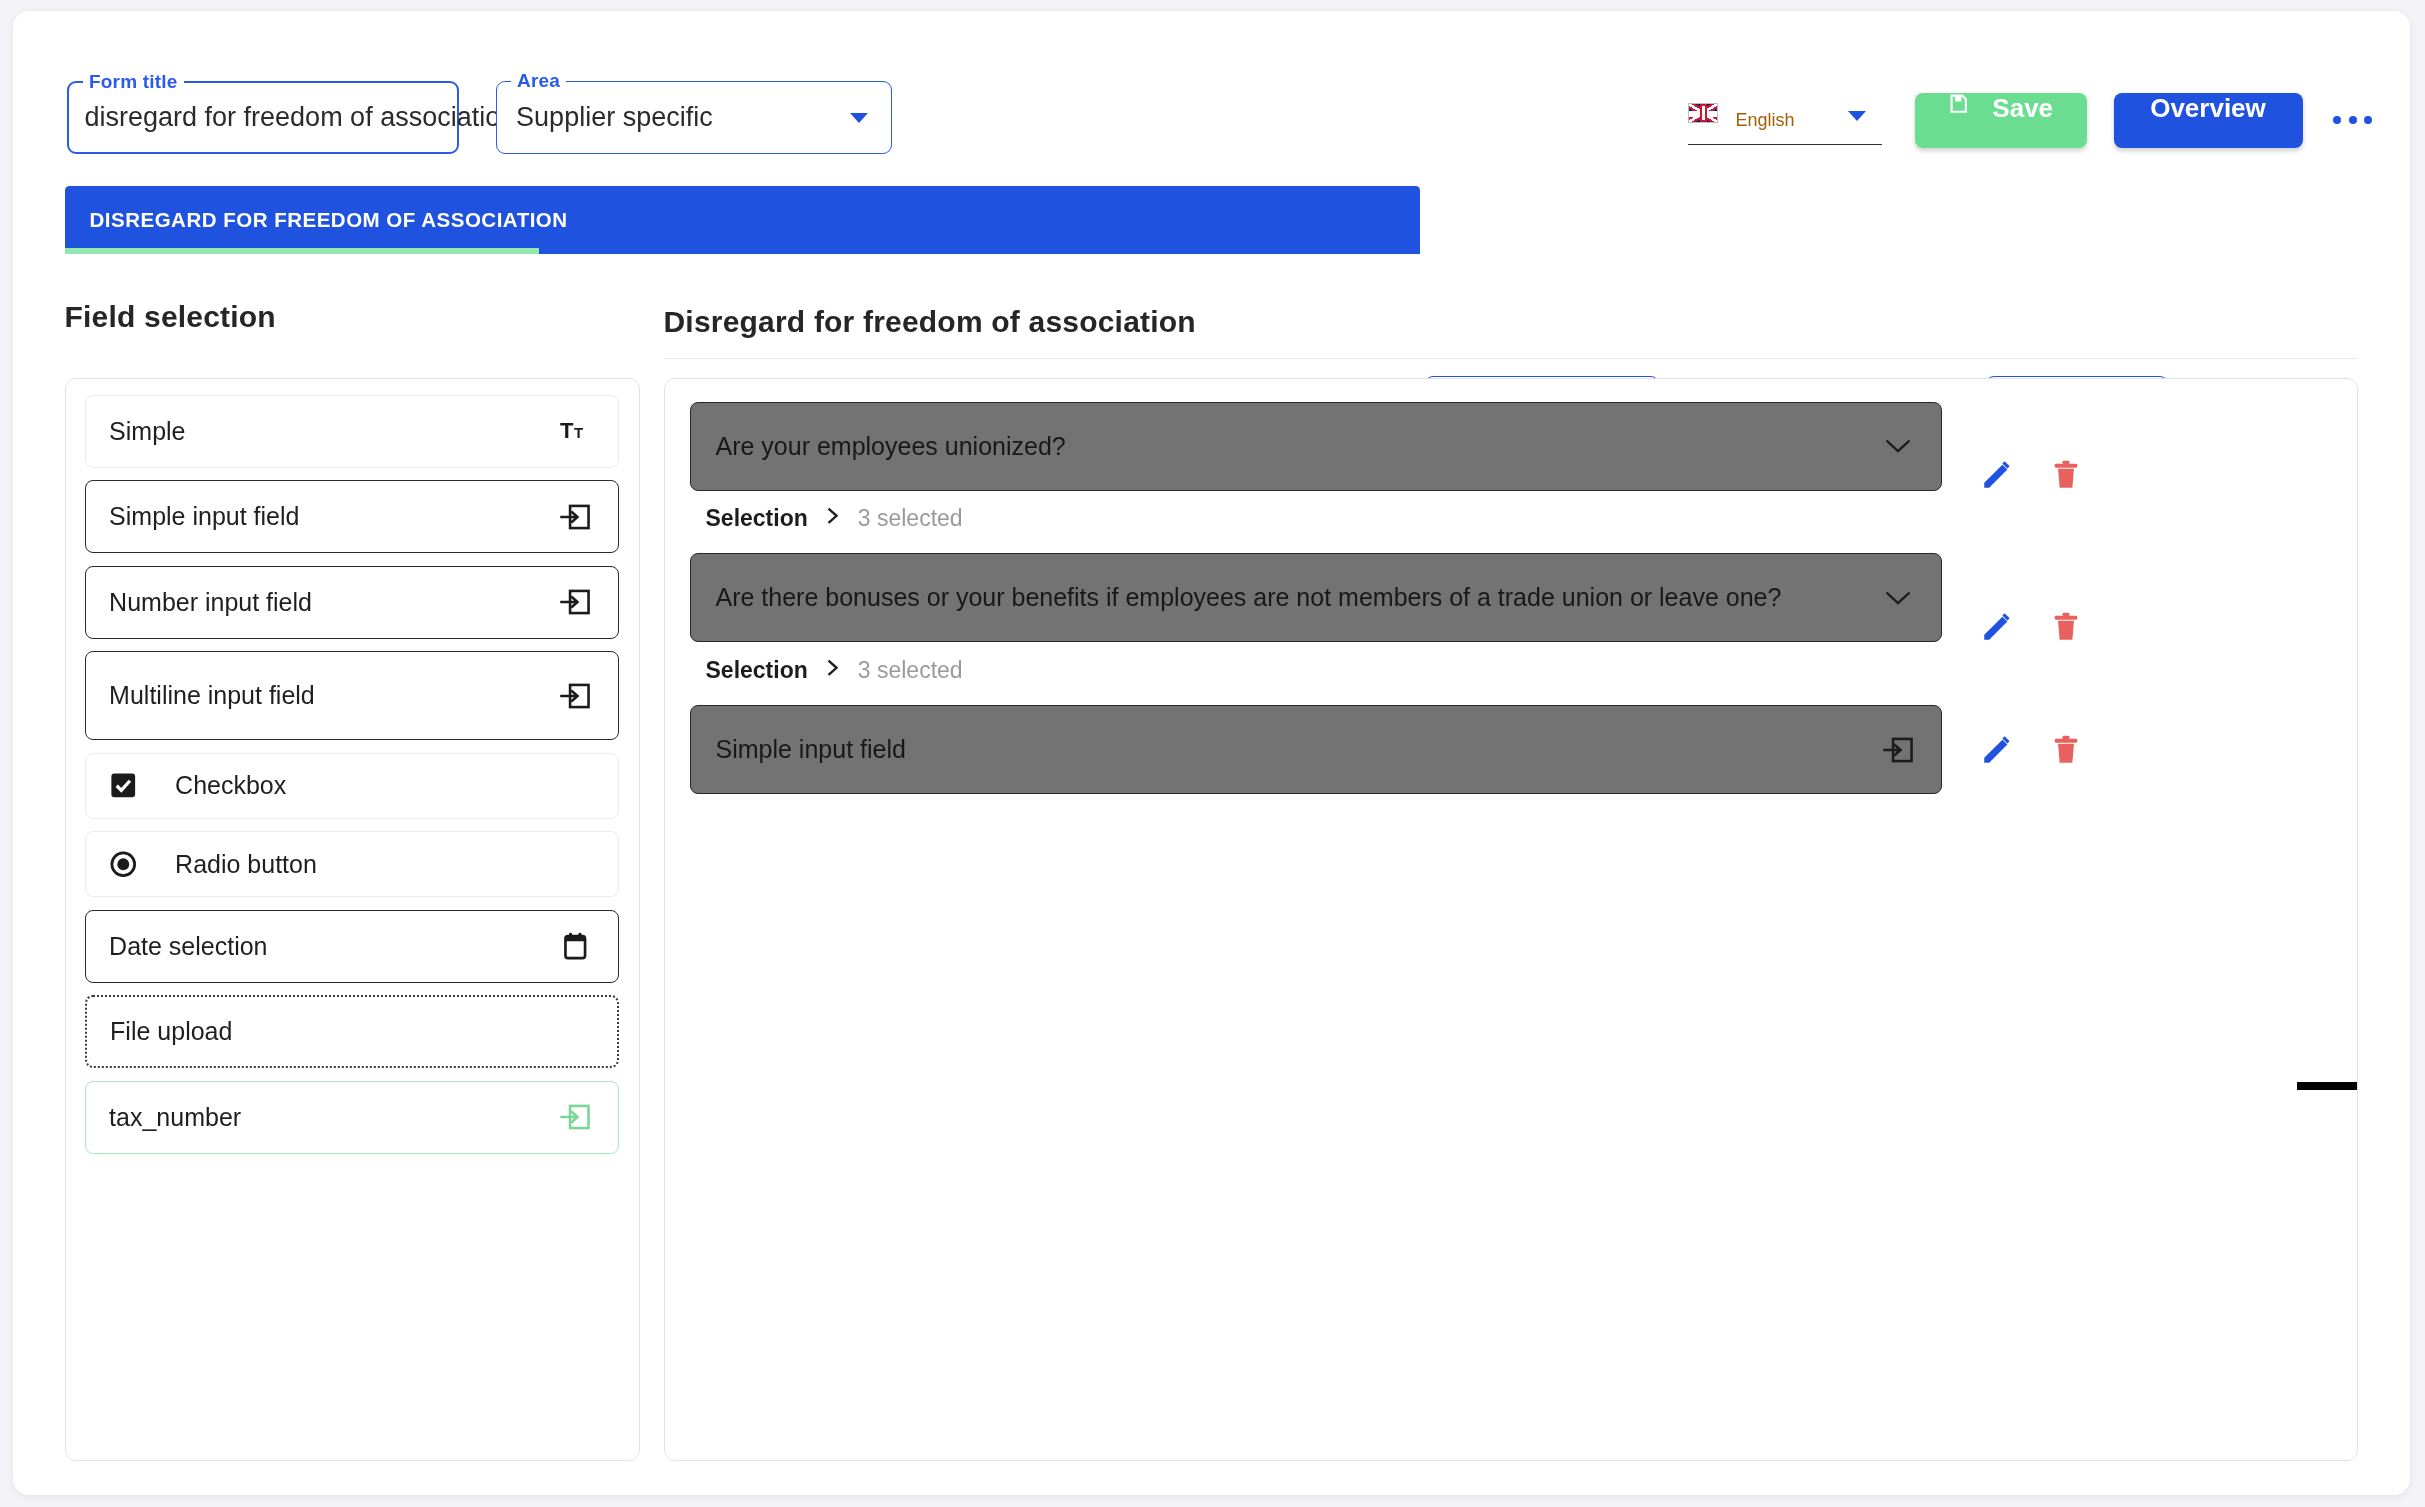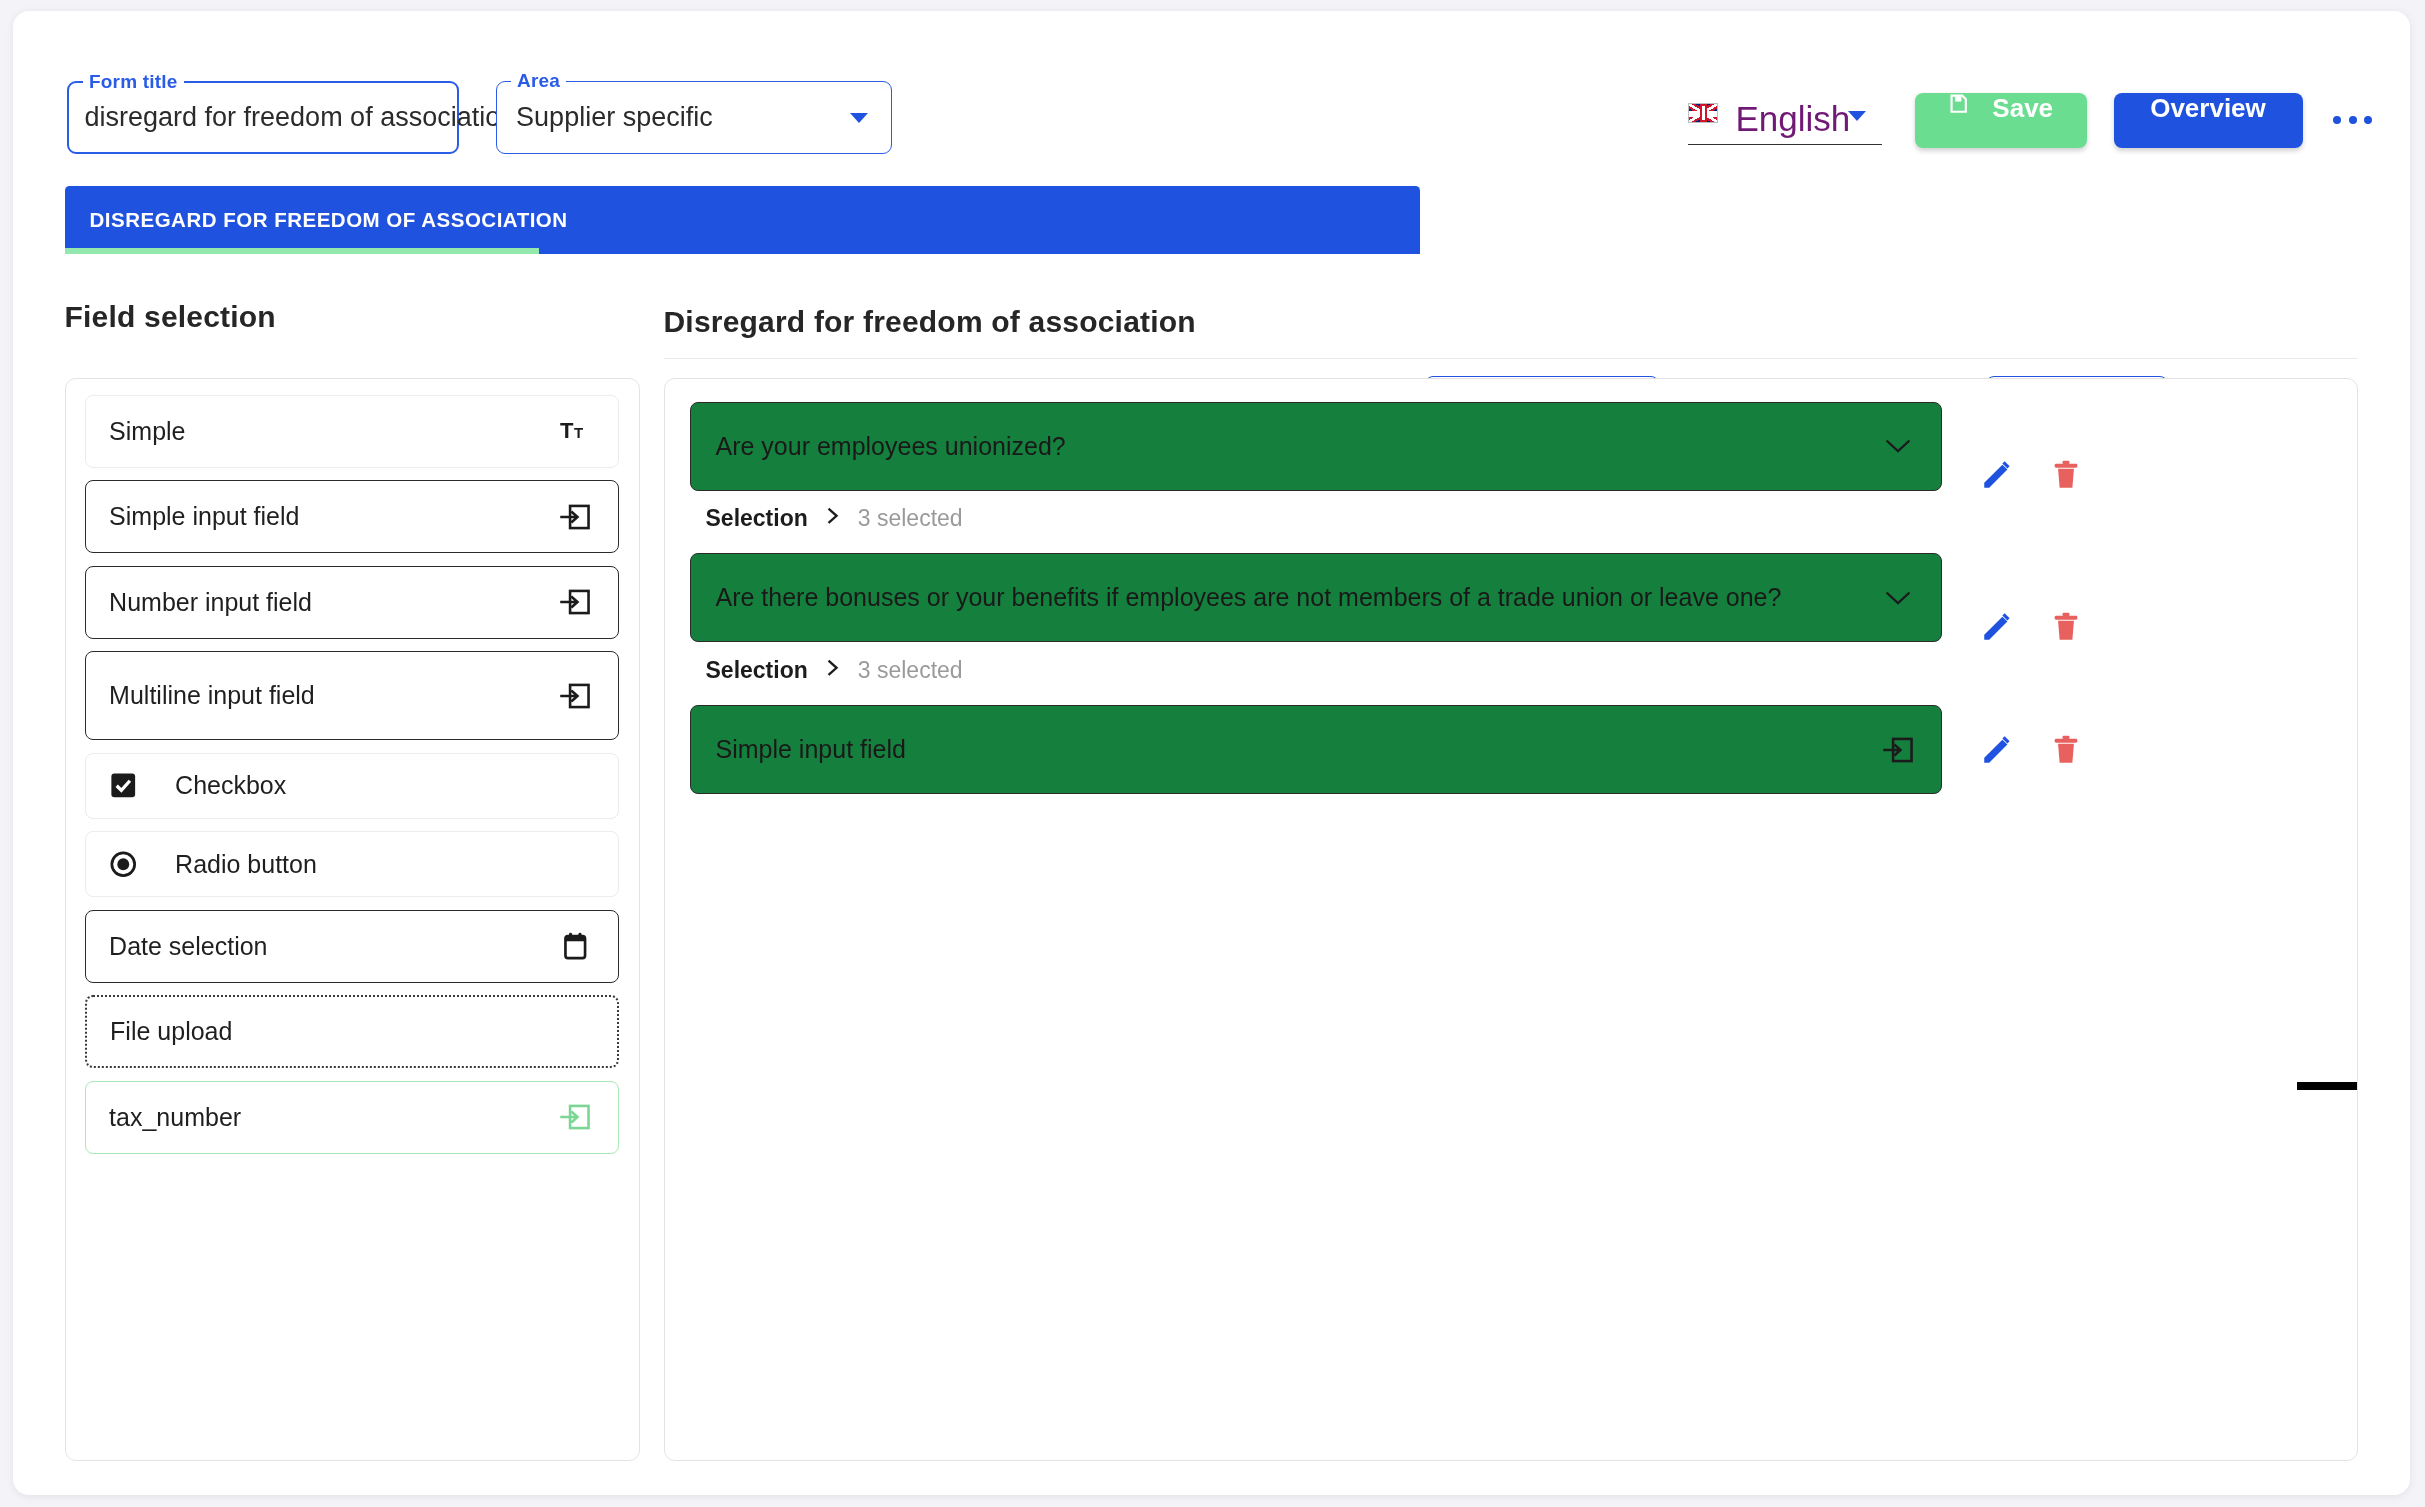--- a/index.html
+++ b/index.html
@@ -93,22 +93,22 @@
   #lang-picker .flag::before {
     content:""; position:absolute; left:0; top:6.7px; width:100%; height:6.2px;
     background: #fff; border-top:0; border-bottom:0;
   }
   #lang-picker .flag::after {
     content:""; position:absolute; left:11.6px; top:0; width:7.1px; height:100%;
     background: #fff;
     box-shadow: inset 0 0 0 2px #cf142b;
   }
   #lang-picker .lang-label {
-    position: absolute; left: 48px; top: 6px;
-    font-size: 35px; color: #701a75;
+    position: absolute; left: 48px; top: 17px;
+    font-size: 18px; color: #a16207;
   }
   #lang-picker .tri-down { right: 16px; top: 23px; }
 
   .btn {
     position: absolute;
     border: none;
     border-radius: 8px;
     font-family: "Liberation Sans", sans-serif;
     font-size: 26px;
     font-weight: bold;
@@ -218,21 +218,21 @@
     background: #fff;
     overflow: hidden;
   }
   .ff-inner { position: relative; padding: 23px 25px; }
   .ff-row { position: relative; margin-bottom: 5.4px; }
   .ff-card {
     position: relative;
     height: 89px;
     border: 1.6px solid #2a2a2a;
     border-radius: 8px;
-    background: #15803d;
+    background: #737373;
     display: flex; align-items: center;
     padding: 0 25px;
     font-size: 25px;
     color: #191919;
     width: 1252px;
     cursor: pointer;
   }
   .ff-card .ff-text { flex: 1; }
   .ff-card .chev { width: 36px; display:flex; align-items:center; justify-content:center; }
   .ff-actions { position: absolute; left: 1284px; top: 50%; transform: translateY(-50%); display: flex; gap: 23px; }

